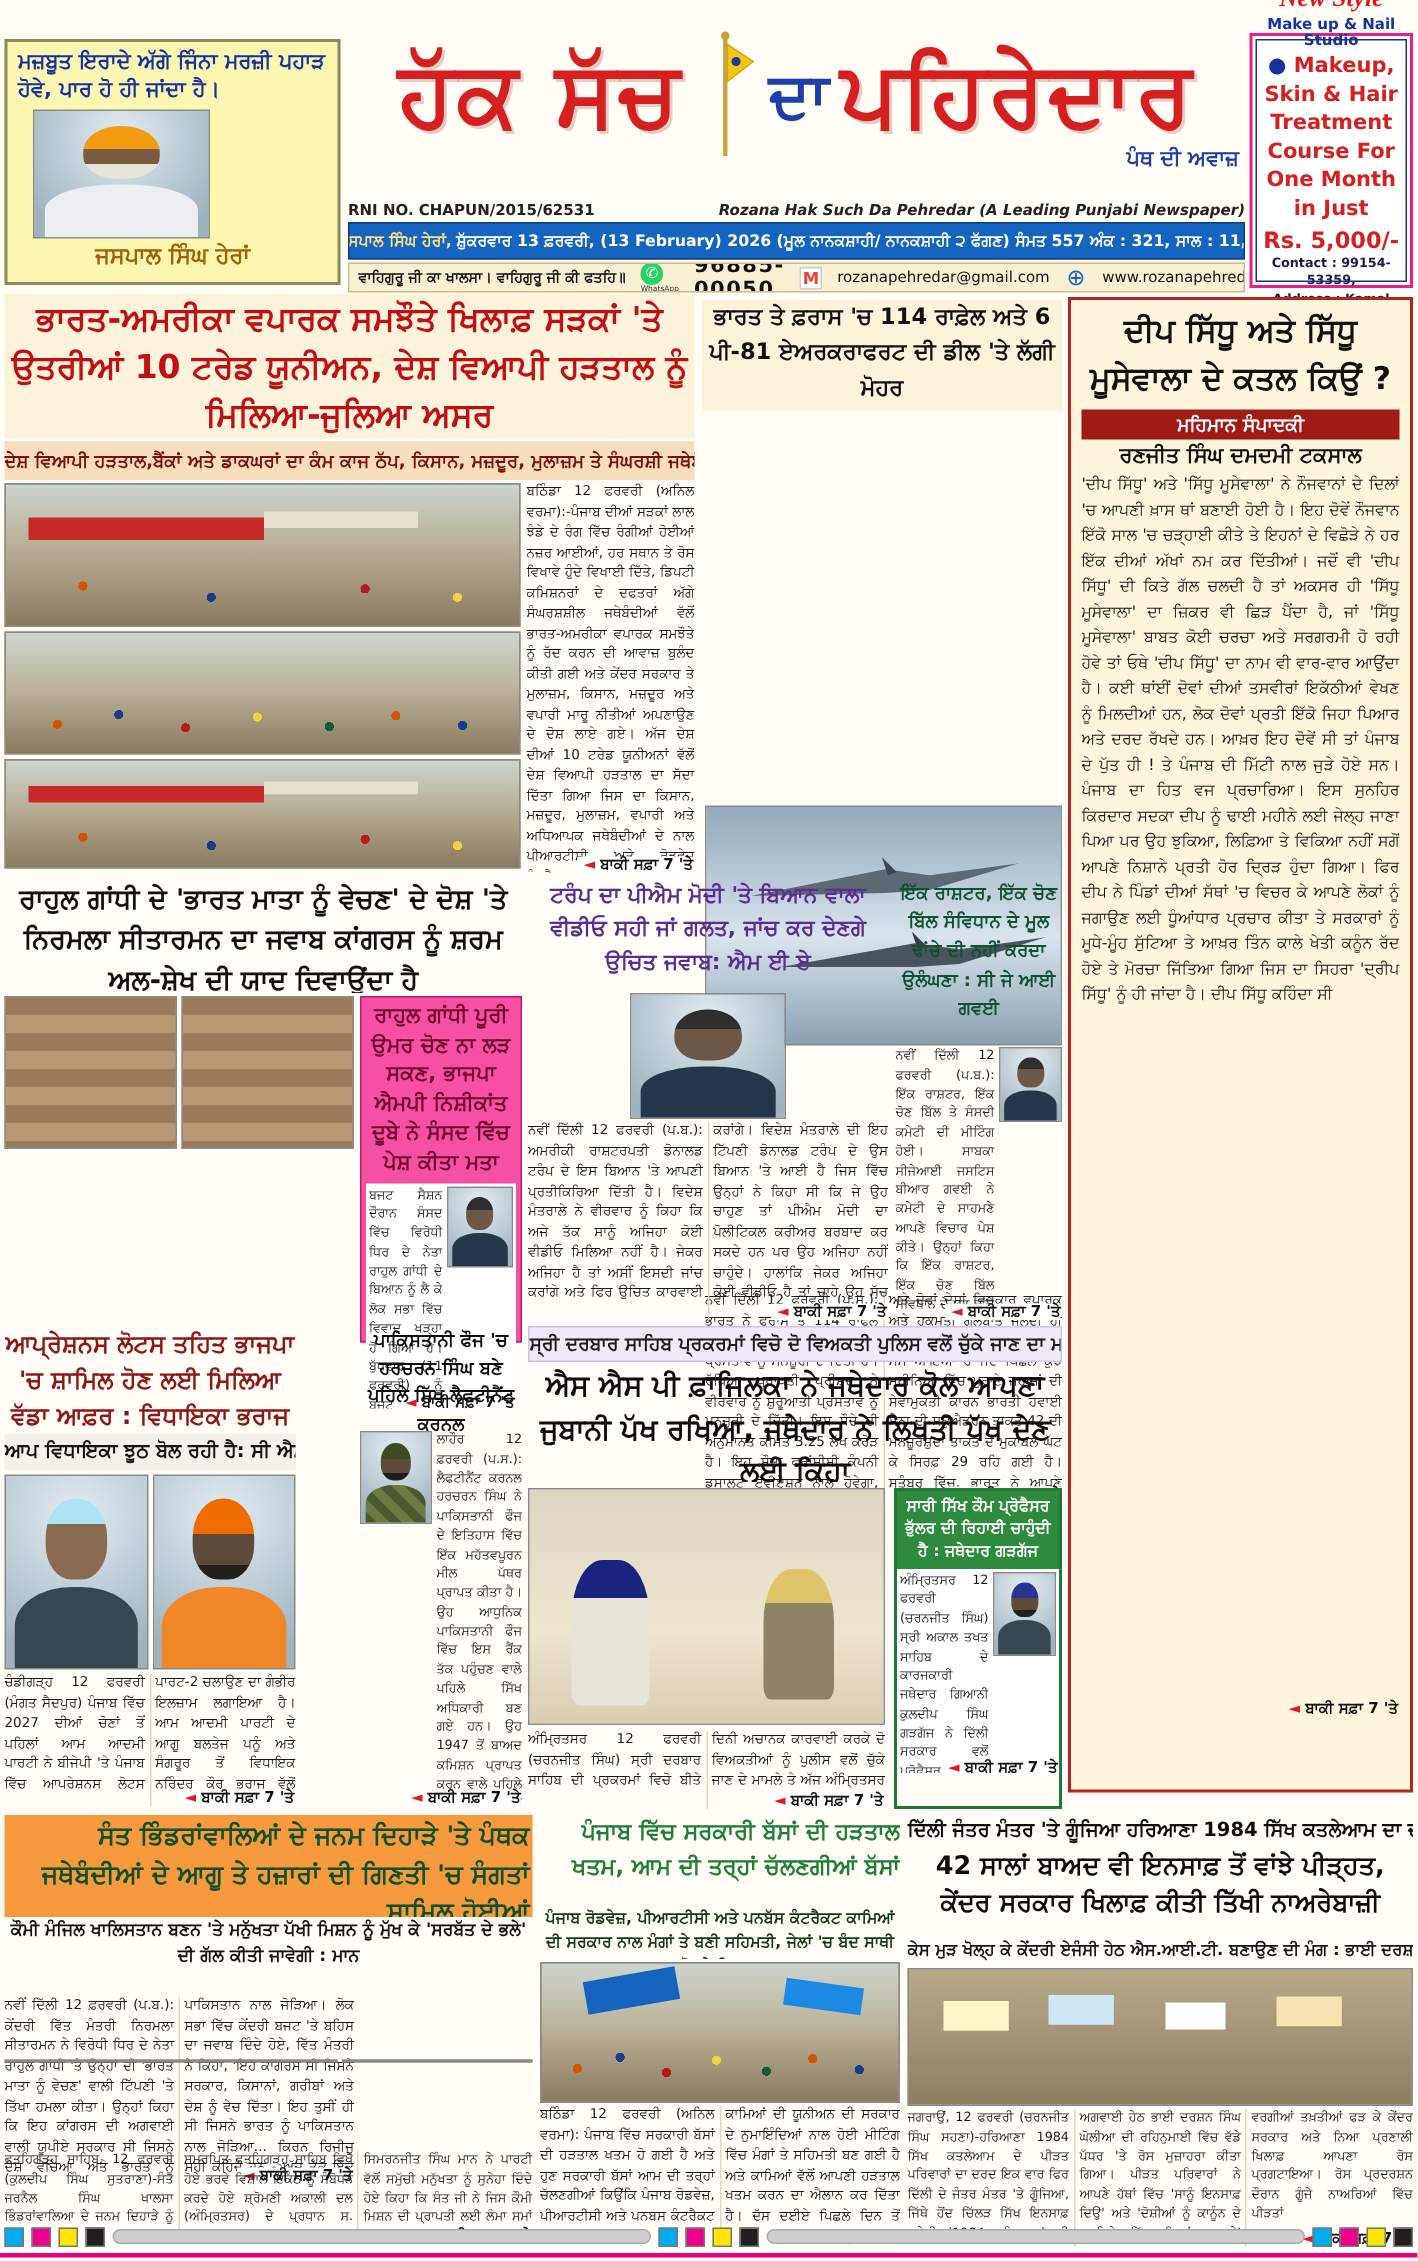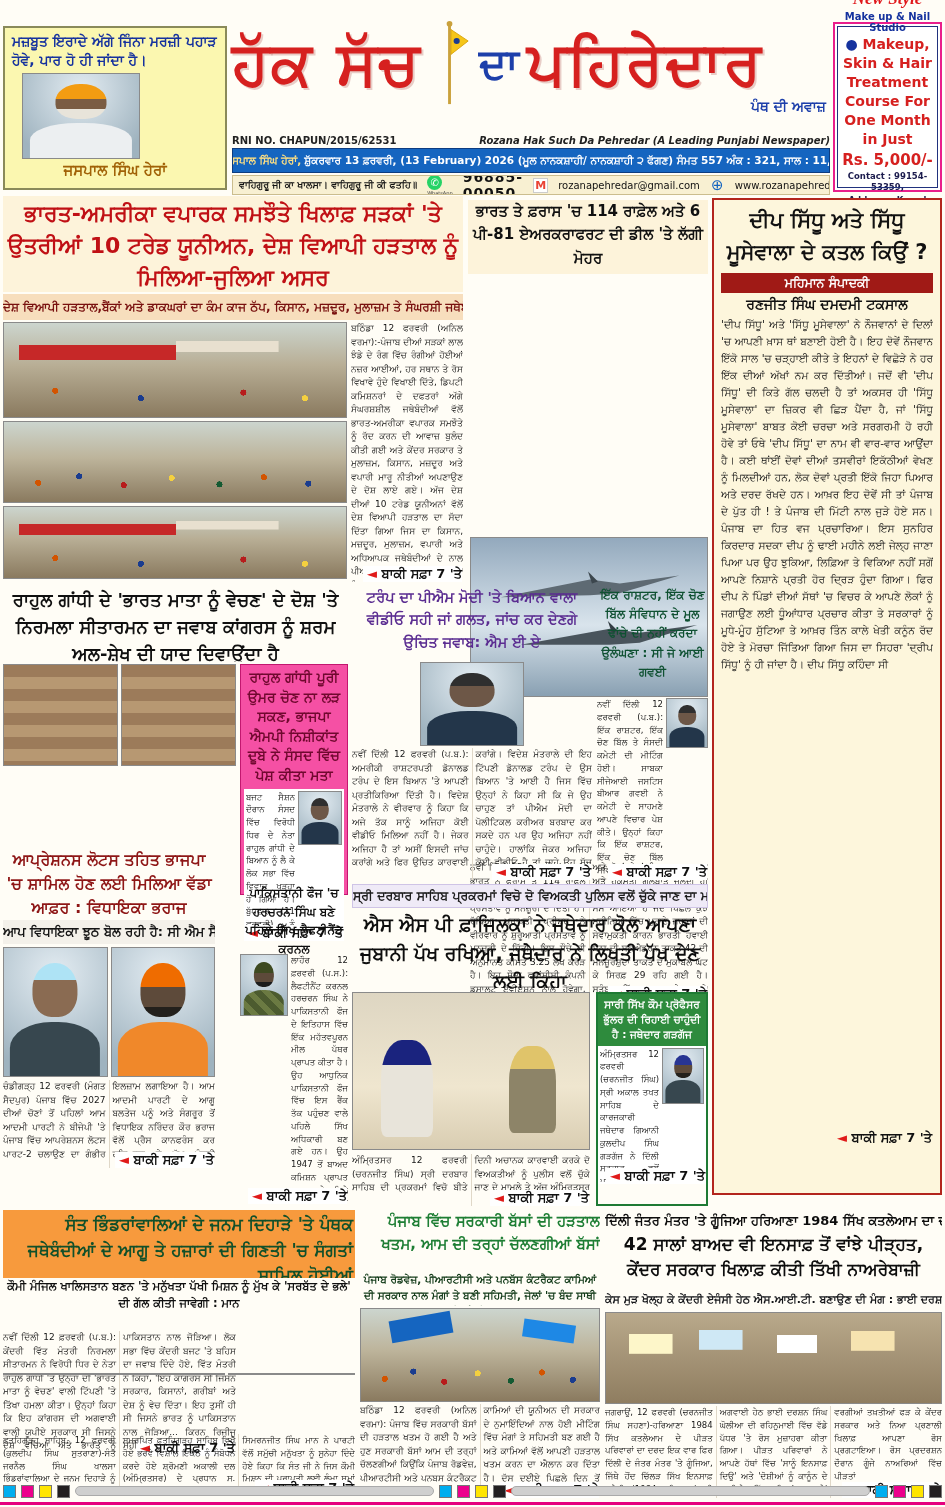--- a/index.html
+++ b/index.html
@@ -6,21 +6,21 @@
   html,body { width:945px; }
   body { position:relative; height:1507px; background:#fffdf6; font-family:"DejaVu Sans", sans-serif; color:#111; overflow:hidden; }
   .abs { position:absolute; }
 
   
   .hl { font-weight:bold; text-align:center; overflow:hidden; }
   .bt-wrap { position:relative; overflow:hidden; }
   .bt { font-size:9px; line-height:1.5; text-align:justify; color:#161616; overflow:hidden; height:100%; }
   .cols2 { column-count:2; column-gap:7px; column-rule:1px solid #e0d8c8; }
   .cols3 { column-count:3; column-gap:7px; column-rule:1px solid #e0d8c8; }
-  .more { position:absolute; right:1px; bottom:0; background:#fff; font-size:13px; font-weight:bold; padding-left:4px; white-space:nowrap; }
+  .more { position:absolute; right:1px; bottom:0; background:#fff; font-size:10px; font-weight:bold; padding-left:4px; white-space:nowrap; }
   .more::before { content:"◄ "; color:#e01a1a; }
   .photo { position:relative; overflow:hidden; border:1px solid #8a8a8a; background:#b9c4c9; }
 
   
   .portrait::before { content:""; position:absolute; left:50%; top:12%; transform:translateX(-50%); width:44%; height:42%; border-radius:48% 48% 42% 42%; background:linear-gradient(180deg,#2f2f2f 0 38%,#6d5747 38%); }
   .portrait::after  { content:""; position:absolute; left:50%; bottom:-2%; transform:translateX(-50%); width:88%; height:44%; border-radius:46% 46% 0 0; background:#37474f; }
   .turb-saffron::before { background:linear-gradient(180deg,#f39c12 0 44%,#7a5c43 44% 72%,#e8e4da 72%); }
   .turb-blue::before    { background:linear-gradient(180deg,#283593 0 44%,#5d4a3a 44% 80%,#23201c 80%); }
   .turb-green::before   { background:linear-gradient(180deg,#3e4a21 0 44%,#5d4a3a 44% 80%,#1c1c1c 80%); }
   .turb-chunni::before  { background:linear-gradient(180deg,#aee3f5 0 32%,#8a6b52 32%); }
@@ -69,21 +69,21 @@
   .two-figures::after  { content:""; position:absolute; right:14%; bottom:10%; width:20%; height:56%; border-radius:40% 40% 10% 10%; background:linear-gradient(180deg,#e0c46a 0 26%,#8d8468 26%); }
   .sky-jets { background:linear-gradient(180deg,#93a9bd 0%,#d9e4ec 55%,#89a0b2 100%); }
 
   
   #quote-box { left:3px; top:26px; width:224px; height:164px; background:#fbf7b0; border:2px solid #8a8a5a; display:flex; flex-direction:column; align-items:center; padding:3px; }
   #quote-box .q { color:#16329e; font-weight:bold; font-size:14px; line-height:1.35; text-align:left; width:100%; padding:1px 4px; }
   #founder-photo { width:118px; height:86px; margin-top:2px; align-self:flex-start; margin-left:14px; }
   #quote-box .cap { color:#a16207; font-weight:bold; font-size:15px; margin-top:2px; }
 
   #masthead-area { left:232px; top:2px; width:598px; height:146px; }
-  #title-row { position:absolute; left:0; top:18px; width:100%; display:flex; align-items:center; justify-content:flex-start; gap:8px; }
+  #title-row { position:absolute; left:0; top:18px; width:100%; display:flex; align-items:center; justify-content:center; gap:8px; }
   .t-red { color:#d6201f; font-weight:bold; font-size:60px; letter-spacing:2px; text-shadow:2px 2px 0 #8a0f0f33; white-space:nowrap; }
   .t-blue { color:#1d3faa; font-weight:bold; font-size:42px; }
   #tagline { position:absolute; right:4px; top:96px; color:#1d3faa; font-weight:bold; font-size:14px; }
   #rni-row { position:absolute; left:0; bottom:2px; width:100%; display:flex; justify-content:space-between; font-size:10px; font-weight:bold; color:#222; }
   #rni-row .en { font-style:italic; }
 
   #info-bar { left:232px; top:148px; width:598px; height:25px; background:#1565c0; border:1px solid #0d3c80; color:#fff; font-size:10.5px; font-weight:bold; display:flex; align-items:center; justify-content:center; white-space:nowrap; overflow:hidden; }
   #info-bar .founder { color:#ffe082; margin-right:3px; }
   #contact-bar { left:232px; top:175px; width:598px; height:20px; background:#f8f0d2; border:1px solid #cbbd8e; display:flex; align-items:center; gap:10px; padding:0 6px; font-size:10px; overflow:hidden; }
   #contact-bar .wah { font-weight:bold; font-size:9.5px; white-space:nowrap; }
@@ -140,21 +140,21 @@
   #trump-photo { width:104px; height:84px; margin:2px auto; }
   #trump .bt-wrap { height:132px; }
 
   #onoe { left:597px; top:586px; width:111px; height:298px; }
   #onoe .hl { color:#0f5132; font-size:12px; line-height:1.6; height:112px; }
   #onoe-photo { float:right; width:42px; height:50px; margin:0 0 2px 3px; }
   #onoe .bt-wrap { height:182px; }
   #onoe .bt { font-size:8.5px; }
 
   
-  #bhraj { left:3px; top:848px; width:212px; height:322px; }
+  #bhraj { left:3px; top:884px; width:194px; height:322px; }
   #bhraj .hl1 { color:#8e1616; font-size:16px; line-height:1.5; height:72px; font-weight:bold; text-align:center; overflow:hidden; }
   #bhraj .hl2 { color:#141414; font-size:13px; line-height:24px; height:24px; font-weight:bold; text-align:center; white-space:nowrap; overflow:hidden; background:#f4f1ea; }
   #bhraj-photos { display:flex; gap:3px; height:130px; margin:3px 0; }
   #bhraj-photos .photo { flex:1; }
   #bhraj .bt-wrap { height:88px; }
 
   #pak { left:240px; top:884px; width:108px; height:322px; }
   #pak .hl { font-size:12px; line-height:1.55; height:70px; color:#0d0d0d; }
   #pak-photo { float:left; width:48px; height:62px; margin:0 3px 2px 0; }
   #pak .bt-wrap { height:250px; }

